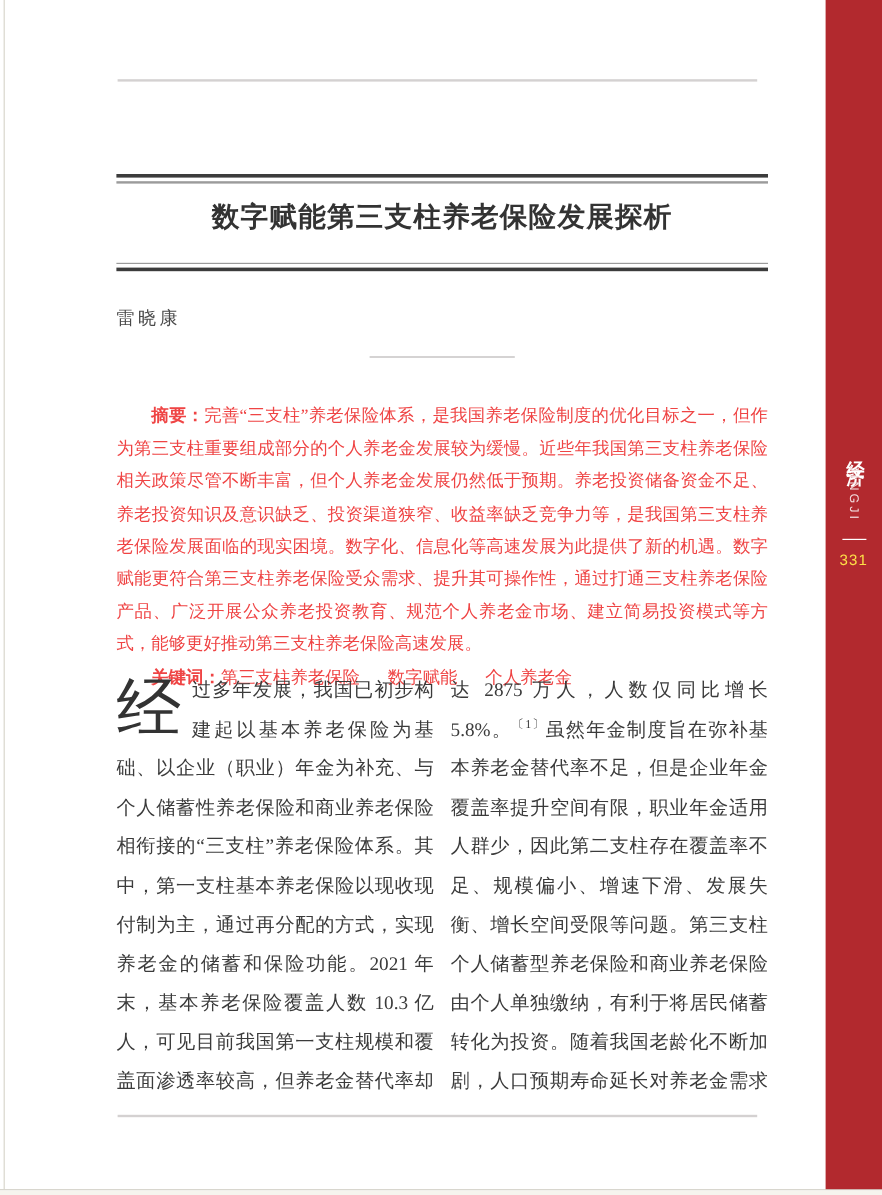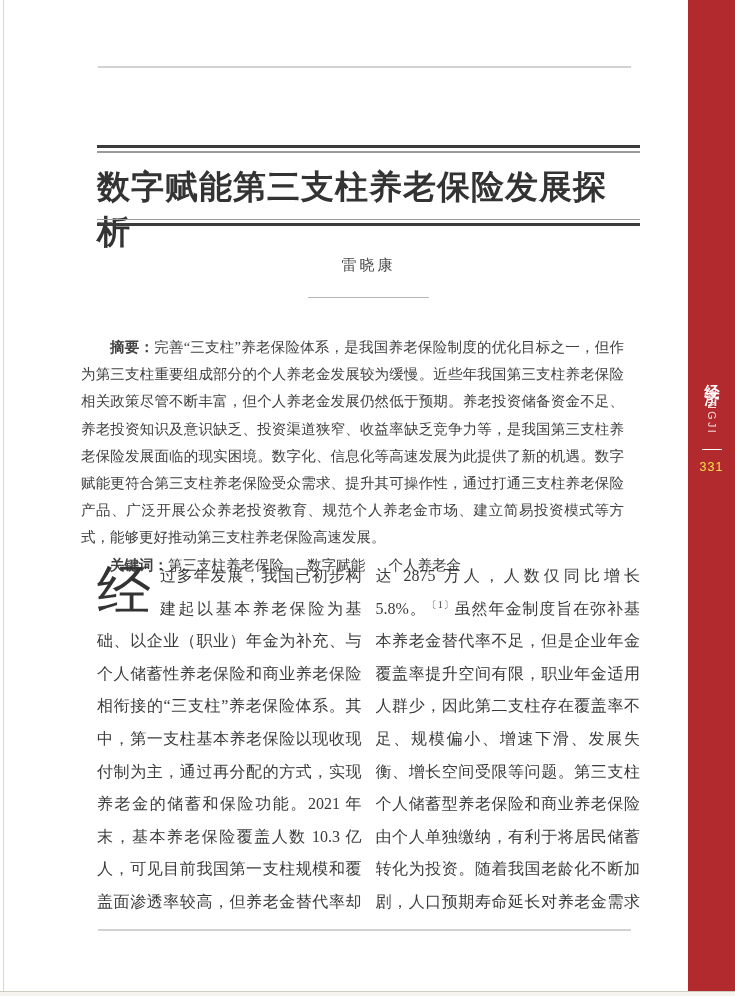--- a/index.html
+++ b/index.html
@@ -18,34 +18,34 @@
   .rule-footer { position: absolute; left: 98px; top: 929px; width: 533px; height: 2px; background: #d4d1d1; }
 
   
   .trule { position: absolute; left: 97px; width: 543px; }
   .trule.thick { height: 3px;   background: #3c3c3c; }
   .trule.thin  { height: 1.5px; background: #9b9b9b; }
   .t1 { top: 145px; } .t2 { top: 151px; } .t3 { top: 218.5px; } .t4 { top: 223px; }
 
   .article-title {
     position: absolute; left: 97px; top: 165px; width: 543px;
-    text-align: left; font-size: 33px; font-weight: 700; color: #333333;
+    text-align: center; font-size: 23px; font-weight: 700; color: #333333;
     letter-spacing: 1px; font-family: "Liberation Sans", "DejaVu Sans", sans-serif;
   }
 
   .author {
     position: absolute; left: 97px; top: 256px; width: 543px;
-    text-align: center; font-size: 15px; color: #4a4a4a; letter-spacing: 3px;
+    font-size: 15px; color: #4a4a4a; letter-spacing: 3px;
   }
   .author-line { position: absolute; left: 308px; top: 297px; width: 121px; height: 1px; background: #b9b6b6; }
 
   
   .abstract {
-    position: absolute; left: 81px; top: 334px; width: 543px;
-    font-size: 14.5px; line-height: 27.2px; text-align: justify; color: #404040;
+    position: absolute; left: 97px; top: 334px; width: 543px;
+    font-size: 14.5px; line-height: 27.2px; text-align: justify; color: #ef4444;
   }
   .abstract p { text-indent: 2em; }
   .abstract .lbl { font-weight: 700; }
   .keywords { margin-top: 0; }
   .keywords .kw { margin-right: 1.6em; }
   .keywords .kw:last-child { margin-right: 0; }
 
   
   .body-cols { position: absolute; left: 97px; top: 560px; width: 543px; height: 360px; display: flex; }
   .col { width: 264.5px; font-size: 16px; line-height: 32.6px; text-align: justify; color: #3b3b3b; overflow: hidden; }

